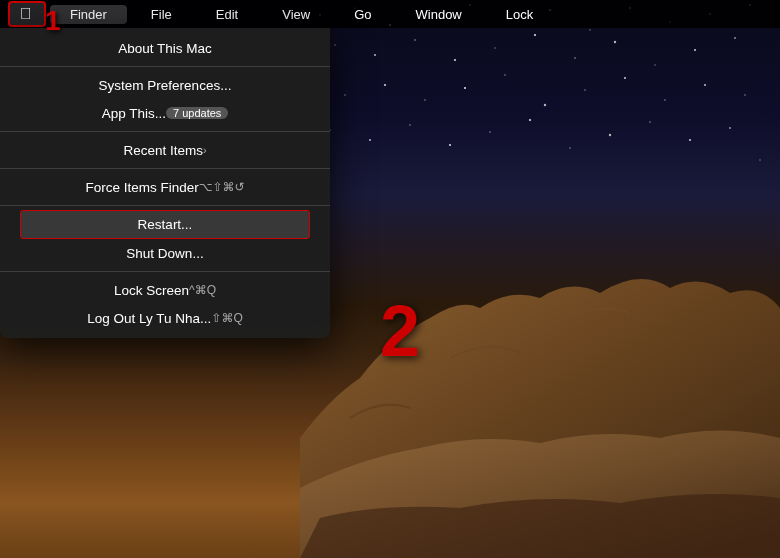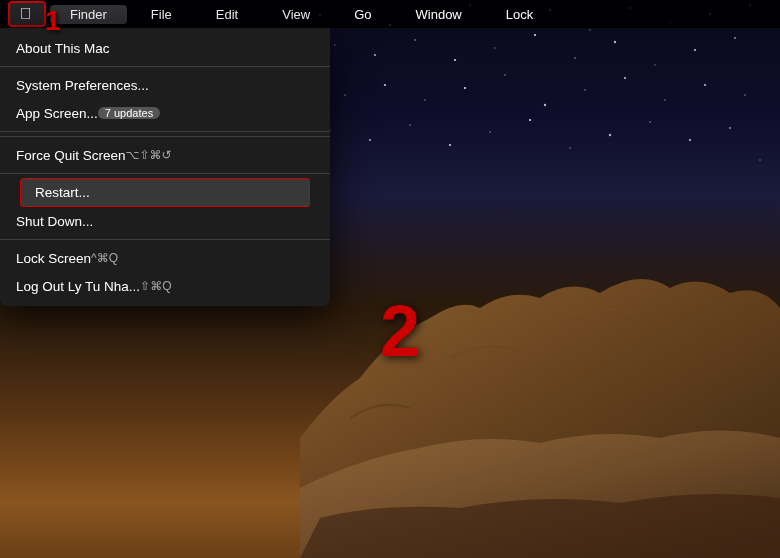--- a/index.html
+++ b/index.html
@@ -75,21 +75,21 @@
       backdrop-filter: blur(20px);
       border-radius: 0 0 8px 8px;
       padding: 6px 0;
       z-index: 200;
       box-shadow: 0 10px 40px rgba(0,0,0,0.8);
     }
 
     .menu-item {
       display: flex;
       align-items: center;
-      justify-content: flex-start;
+      justify-content: center;
       padding: 6px 16px;
       color: #fff;
       font-size: 13.5px;
       cursor: pointer;
       min-height: 28px;
     }
 
     .menu-item.active-highlight {
       background: rgba(255,255,255,0.12);
       border: 1.5px solid #cc0000;
@@ -265,31 +265,35 @@
     <span>About This Mac</span>
   </div>
 
   <div class="menu-divider"></div>
 
   <div class="menu-item">
     <span>System Preferences...</span>
   </div>
 
   <div class="menu-item">
-    <span>App Screen...</span>
+    <span>App This...</span>
     <span class="badge">7 updates</span>
   </div>
 
   <div class="menu-divider"></div>
 
-
-  <div class="menu-divider"></div>
-
-  <div class="menu-item">
-    <span>Force Quit Screen</span>
+  <div class="menu-item">
+    <span>Recent Items</span>
+    <span class="chevron">›</span>
+  </div>
+
+  <div class="menu-divider"></div>
+
+  <div class="menu-item">
+    <span>Force Items Finder</span>
     <span class="shortcut">⌥⇧⌘↺</span>
   </div>
 
   <div class="menu-divider"></div>
 
 
   <div class="menu-item active-highlight">
     <span>Restart...</span>
   </div>
 

